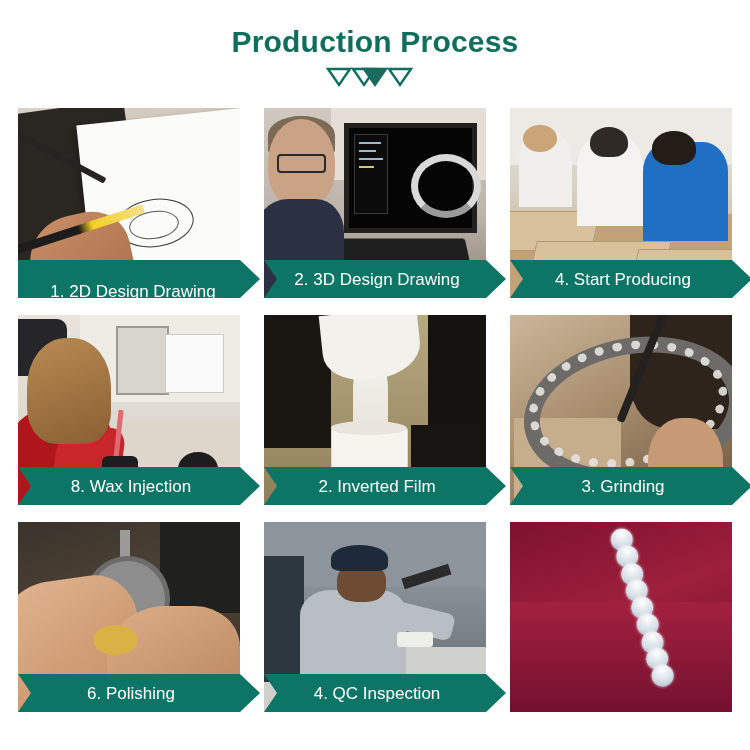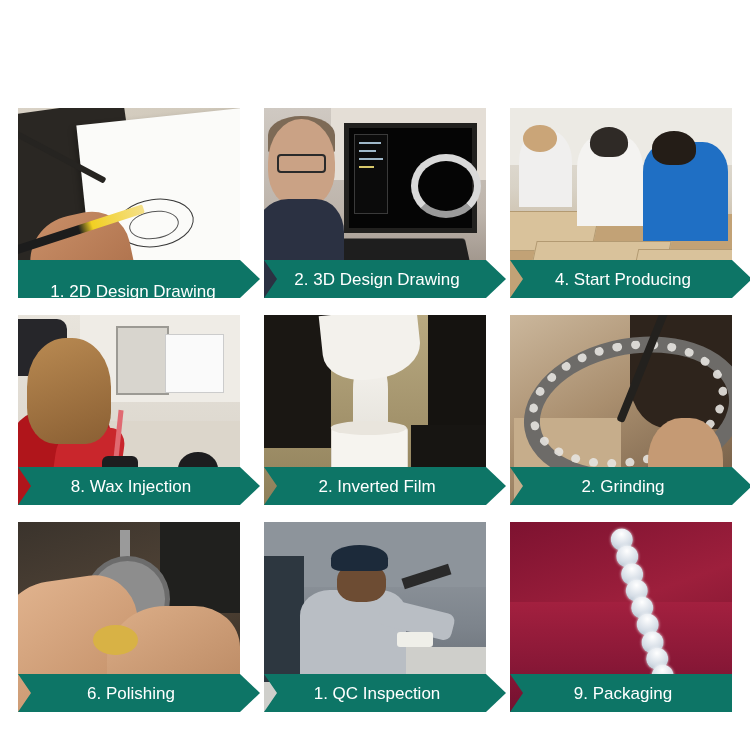--- a/index.html
+++ b/index.html
@@ -159,20 +159,31 @@
   .i9 .p-bg{background:linear-gradient(160deg,#7d1230 0%,#9d1f3c 45%,#6d0f28 100%);}
   .i9 .cloth{position:absolute;left:0;bottom:0;width:100%;height:58%;background:linear-gradient(180deg,#a3203f,#741130);}
   .i9 .chain{position:absolute;left:28%;top:16%;width:62%;height:66%;transform:rotate(34deg);}
   .i9 .stone{position:absolute;width:22px;height:22px;background:radial-gradient(circle at 35% 30%,#ffffff,#d5dde6 55%,#9fb0bf 100%);border-radius:50%;box-shadow:0 0 3px rgba(255,255,255,.8);}
 </style>
 </head>
 <body>
 
 <div class="page">
 
+  <div class="header">
+    <div class="title">Production Process</div>
+    <div class="gems">
+      <svg width="106" height="22" viewBox="0 0 106 22" aria-hidden="true">
+        <polygon points="6,3 28,3 17,19" fill="none" stroke="#0f6e5e" stroke-width="2.4"></polygon>
+        <polygon points="31,3 53,3 42,19" fill="none" stroke="#0f6e5e" stroke-width="2.4"></polygon>
+        <polygon points="42,3 64,3 53,19" fill="#1a6b5c" stroke="#1a6b5c" stroke-width="2.4"></polygon>
+        <polygon points="67,3 89,3 78,19" fill="none" stroke="#0f6e5e" stroke-width="2.4"></polygon>
+      </svg>
+    </div>
+  </div>
 
   <div class="grid">
 
     <div class="card">
       <div class="photo i1">
         <div class="p-bg"></div>
           <div class="ph desk"></div>
           <div class="ph paper"></div>
         <div class="ph ringdraw"></div>
           <div class="ph ringdraw2"></div>
@@ -276,21 +287,21 @@
       <div class="photo i6">
         <div class="p-bg"></div>
           <div class="ph dark"></div>
           <div class="ph wood"></div>
         <div class="ph band"></div>
           <div class="ph pave"></div>
         <div class="ph finger"></div>
           <div class="ph tool"></div>
       </div>
       <div class="ribbon notched">
-        <span class="ribbon-label">2. Grinding</span>
+        <span class="ribbon-label">3. Grinding</span>
       </div>
       <div class="arrow"></div>
     </div>
 
     <div class="card">
       <div class="photo i7">
         <div class="p-bg"></div>
           <div class="ph blur"></div>
         <div class="ph shaft"></div>
           <div class="ph wheel"></div>
@@ -311,40 +322,37 @@
           <div class="ph desk"></div>
         <div class="ph darkl"></div>
           <div class="ph lamp"></div>
         <div class="ph body"></div>
           <div class="ph arm"></div>
         <div class="ph face"></div>
           <div class="ph cap"></div>
           <div class="ph item"></div>
       </div>
       <div class="ribbon notched">
-        <span class="ribbon-label">1. QC Inspection</span>
+        <span class="ribbon-label">4. QC Inspection</span>
       </div>
       <div class="arrow"></div>
     </div>
 
     <div class="card">
       <div class="photo i9">
         <div class="p-bg"></div>
           <div class="cloth"></div>
         <div class="chain">
           <div class="stone" style="left:0%;top:0%"></div>
           <div class="stone" style="left:10%;top:9%"></div>
           <div class="stone" style="left:20%;top:18%"></div>
           <div class="stone" style="left:30%;top:27%"></div>
           <div class="stone" style="left:40%;top:36%"></div>
           <div class="stone" style="left:50%;top:45%"></div>
           <div class="stone" style="left:60%;top:54%"></div>
           <div class="stone" style="left:70%;top:63%"></div>
           <div class="stone" style="left:80%;top:72%"></div>
         </div>
       </div>
-      <div class="ribbon notched">
-        <span class="ribbon-label">9. Packaging</span>
-      </div>
     </div>
 
   </div>
 </div>
 
 </body></html>

